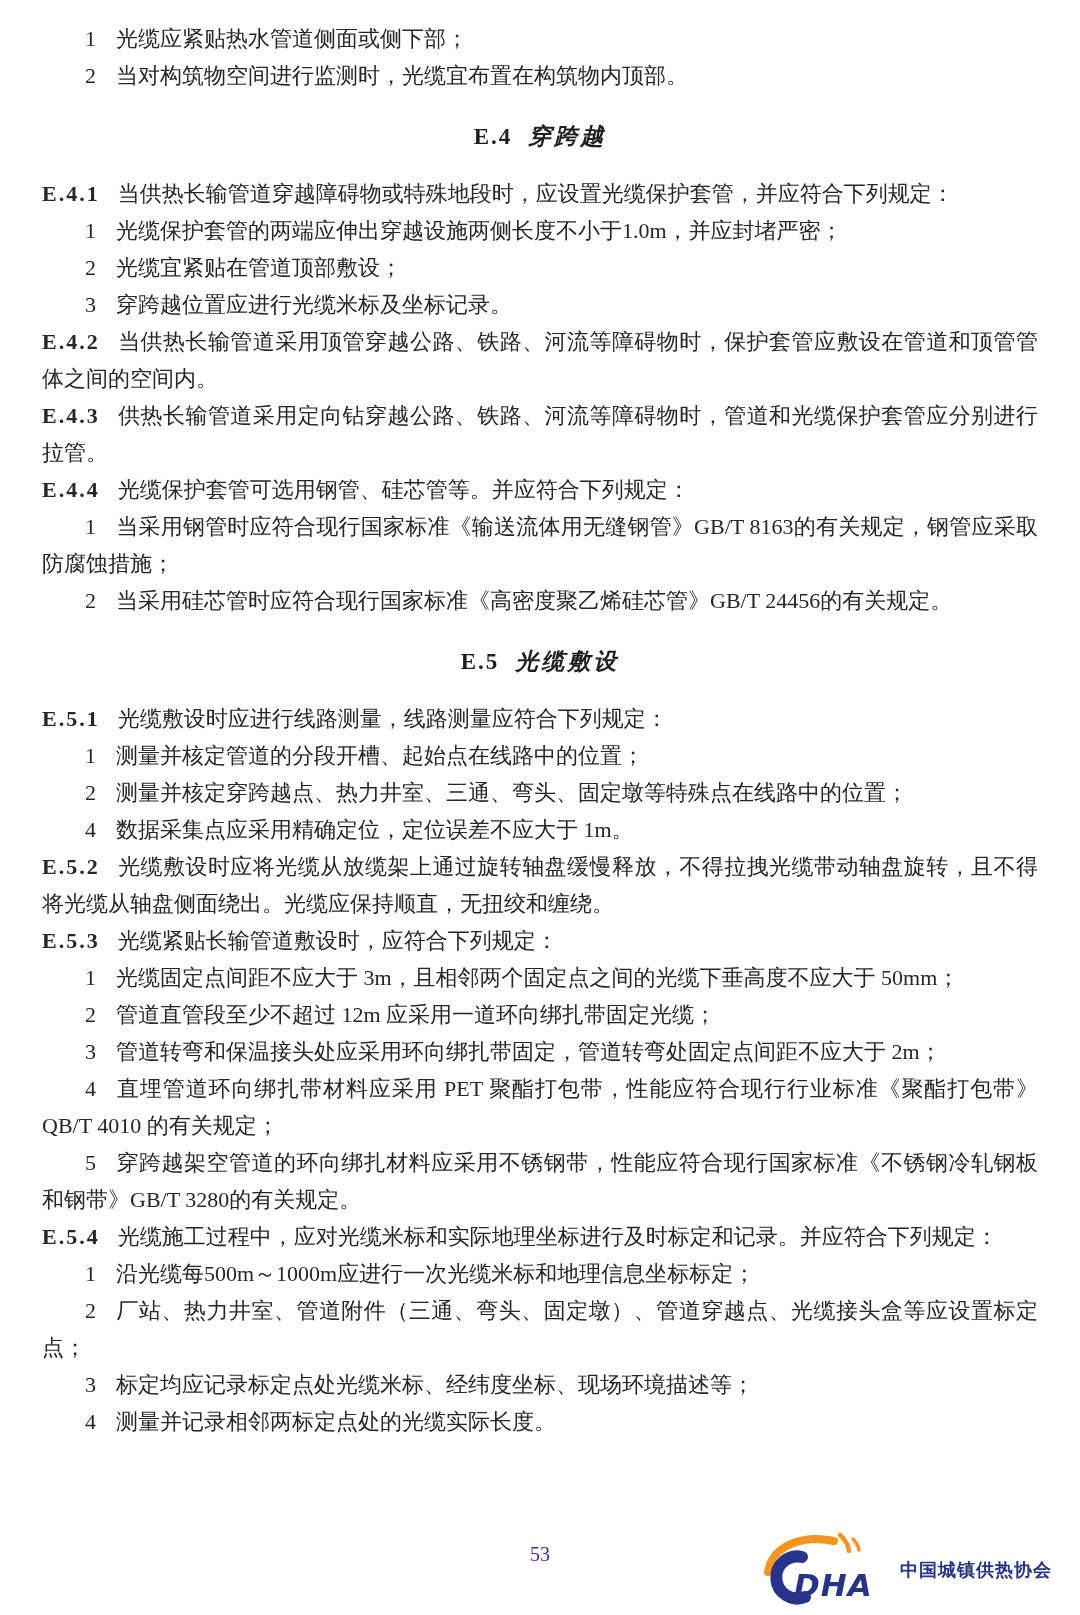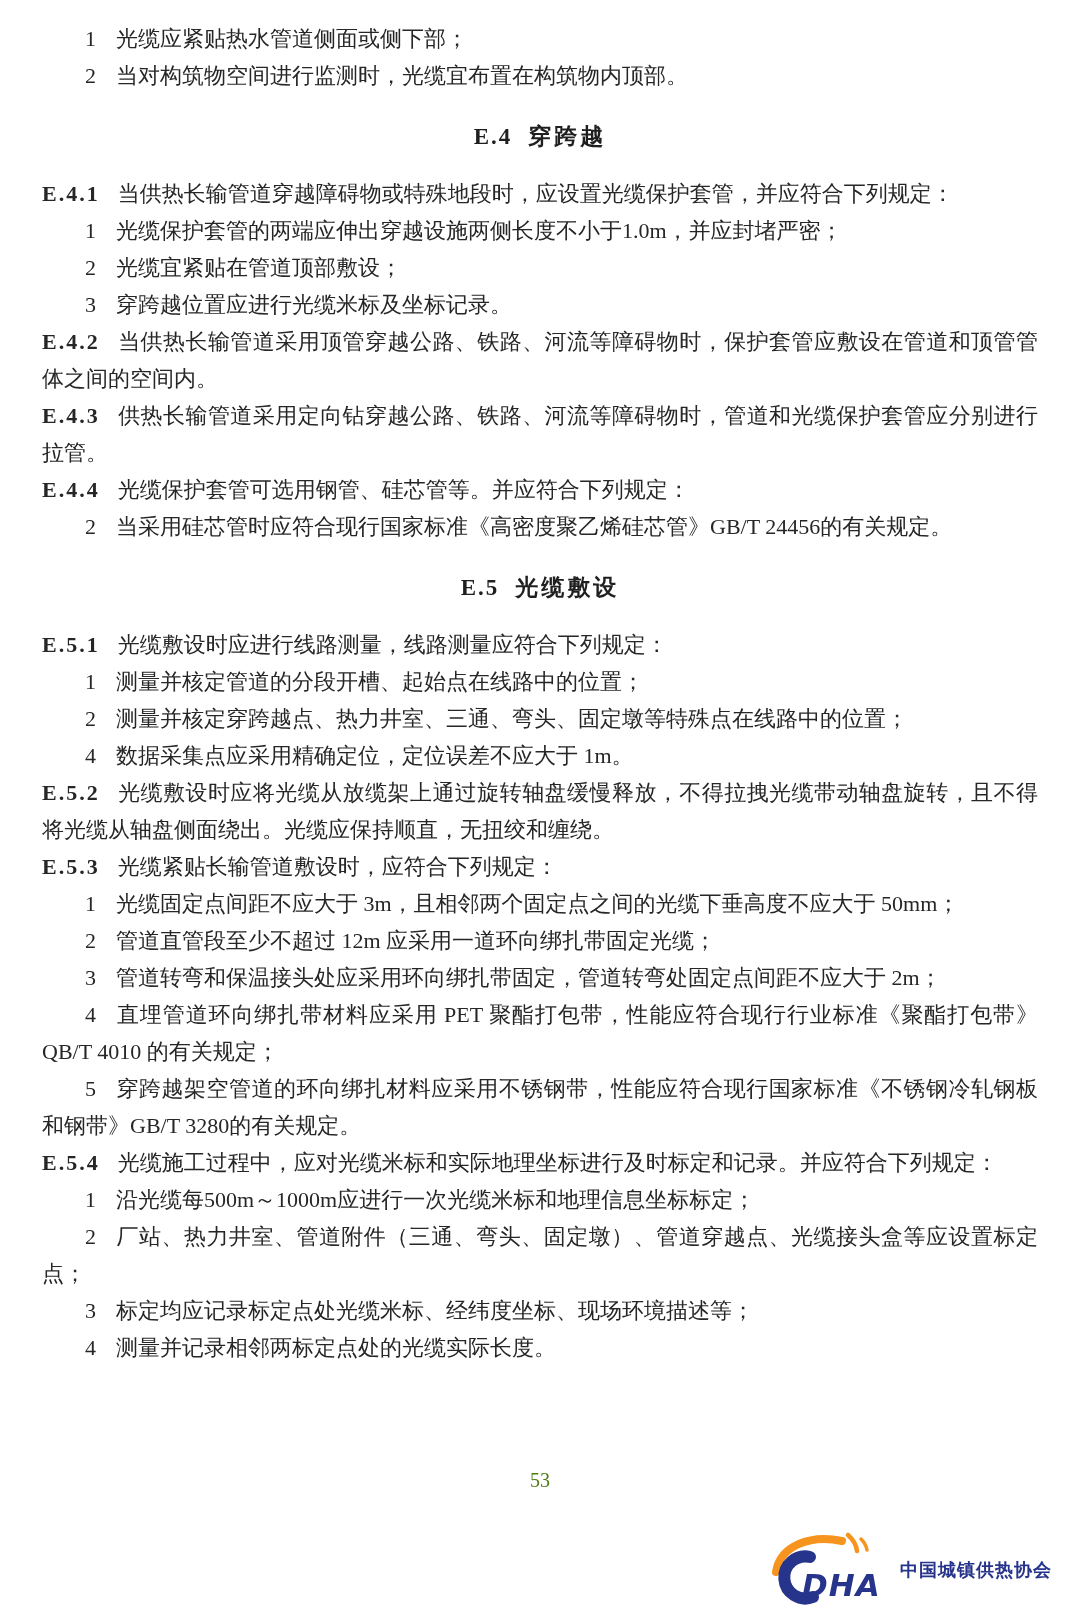--- a/index.html
+++ b/index.html
@@ -45,35 +45,37 @@
     color:#1f1f1f;
   }
   .heading-label{
     margin-right:16px;
     letter-spacing:2px;
     font-family:"Liberation Serif","DejaVu Serif",serif;
   }
   .heading-title{
     font-family:"Liberation Sans","DejaVu Sans",sans-serif;
     letter-spacing:3px;
+    font-style:italic;
   }
   .page-number{
     position:absolute;
     left:0;right:0;
-    top:1469px;
+    top:1543px;
     text-align:center;
     font-size:20px;
-    color:#4d7c0f;
+    color:#4c1d95;
   }
   .logo{
     position:absolute;
     right:28px;
     top:1528px;
     display:flex;
     align-items:center;
+    gap:8px;
     height:84px;
   }
   .logo svg{ display:block; }
   .logo-blue-stroke{ stroke:var(--logo-blue); }
   .logo-orange-stroke{ stroke:var(--logo-orange); }
   .logo-blue-fill{ fill:var(--logo-blue); }
   .logo-acronym-text{
     font-family:"DejaVu Sans","Liberation Sans",sans-serif;
     font-weight:bold;
     font-style:italic;
@@ -95,20 +97,21 @@
       <p class="list-item"><span class="item-number">1</span><span class="item-text">光缆应紧贴热水管道侧面或侧下部；</span></p>
       <p class="list-item"><span class="item-number">2</span><span class="item-text">当对构筑物空间进行监测时，光缆宜布置在构筑物内顶部。</span></p>
       <h2 class="section-heading"><span class="heading-label">E.4</span><span class="heading-title">穿跨越</span></h2>
       <p class="clause"><span class="clause-label">E.4.1</span><span class="clause-text">当供热长输管道穿越障碍物或特殊地段时，应设置光缆保护套管，并应符合下列规定：</span></p>
       <p class="list-item"><span class="item-number">1</span><span class="item-text">光缆保护套管的两端应伸出穿越设施两侧长度不小于1.0m，并应封堵严密；</span></p>
       <p class="list-item"><span class="item-number">2</span><span class="item-text">光缆宜紧贴在管道顶部敷设；</span></p>
       <p class="list-item"><span class="item-number">3</span><span class="item-text">穿跨越位置应进行光缆米标及坐标记录。</span></p>
       <p class="clause"><span class="clause-label">E.4.2</span><span class="clause-text">当供热长输管道采用顶管穿越公路、铁路、河流等障碍物时，保护套管应敷设在管道和顶管管体之间的空间内。</span></p>
       <p class="clause"><span class="clause-label">E.4.3</span><span class="clause-text">供热长输管道采用定向钻穿越公路、铁路、河流等障碍物时，管道和光缆保护套管应分别进行拉管。</span></p>
       <p class="clause"><span class="clause-label">E.4.4</span><span class="clause-text">光缆保护套管可选用钢管、硅芯管等。并应符合下列规定：</span></p>
+      <p class="list-item"><span class="item-number">1</span><span class="item-text">当采用钢管时应符合现行国家标准《输送流体用无缝钢管》GB/T 8163的有关规定，钢管应采取防腐蚀措施；</span></p>
       <p class="list-item"><span class="item-number">2</span><span class="item-text">当采用硅芯管时应符合现行国家标准《高密度聚乙烯硅芯管》GB/T 24456的有关规定。</span></p>
       <h2 class="section-heading"><span class="heading-label">E.5</span><span class="heading-title">光缆敷设</span></h2>
       <p class="clause"><span class="clause-label">E.5.1</span><span class="clause-text">光缆敷设时应进行线路测量，线路测量应符合下列规定：</span></p>
       <p class="list-item"><span class="item-number">1</span><span class="item-text">测量并核定管道的分段开槽、起始点在线路中的位置；</span></p>
       <p class="list-item"><span class="item-number">2</span><span class="item-text">测量并核定穿跨越点、热力井室、三通、弯头、固定墩等特殊点在线路中的位置；</span></p>
       <p class="list-item"><span class="item-number">4</span><span class="item-text">数据采集点应采用精确定位，定位误差不应大于 1m。</span></p>
       <p class="clause"><span class="clause-label">E.5.2</span><span class="clause-text">光缆敷设时应将光缆从放缆架上通过旋转轴盘缓慢释放，不得拉拽光缆带动轴盘旋转，且不得将光缆从轴盘侧面绕出。光缆应保持顺直，无扭绞和缠绕。</span></p>
       <p class="clause"><span class="clause-label">E.5.3</span><span class="clause-text">光缆紧贴长输管道敷设时，应符合下列规定：</span></p>
       <p class="list-item"><span class="item-number">1</span><span class="item-text">光缆固定点间距不应大于 3m，且相邻两个固定点之间的光缆下垂高度不应大于 50mm；</span></p>
       <p class="list-item"><span class="item-number">2</span><span class="item-text">管道直管段至少不超过 12m 应采用一道环向绑扎带固定光缆；</span></p>

